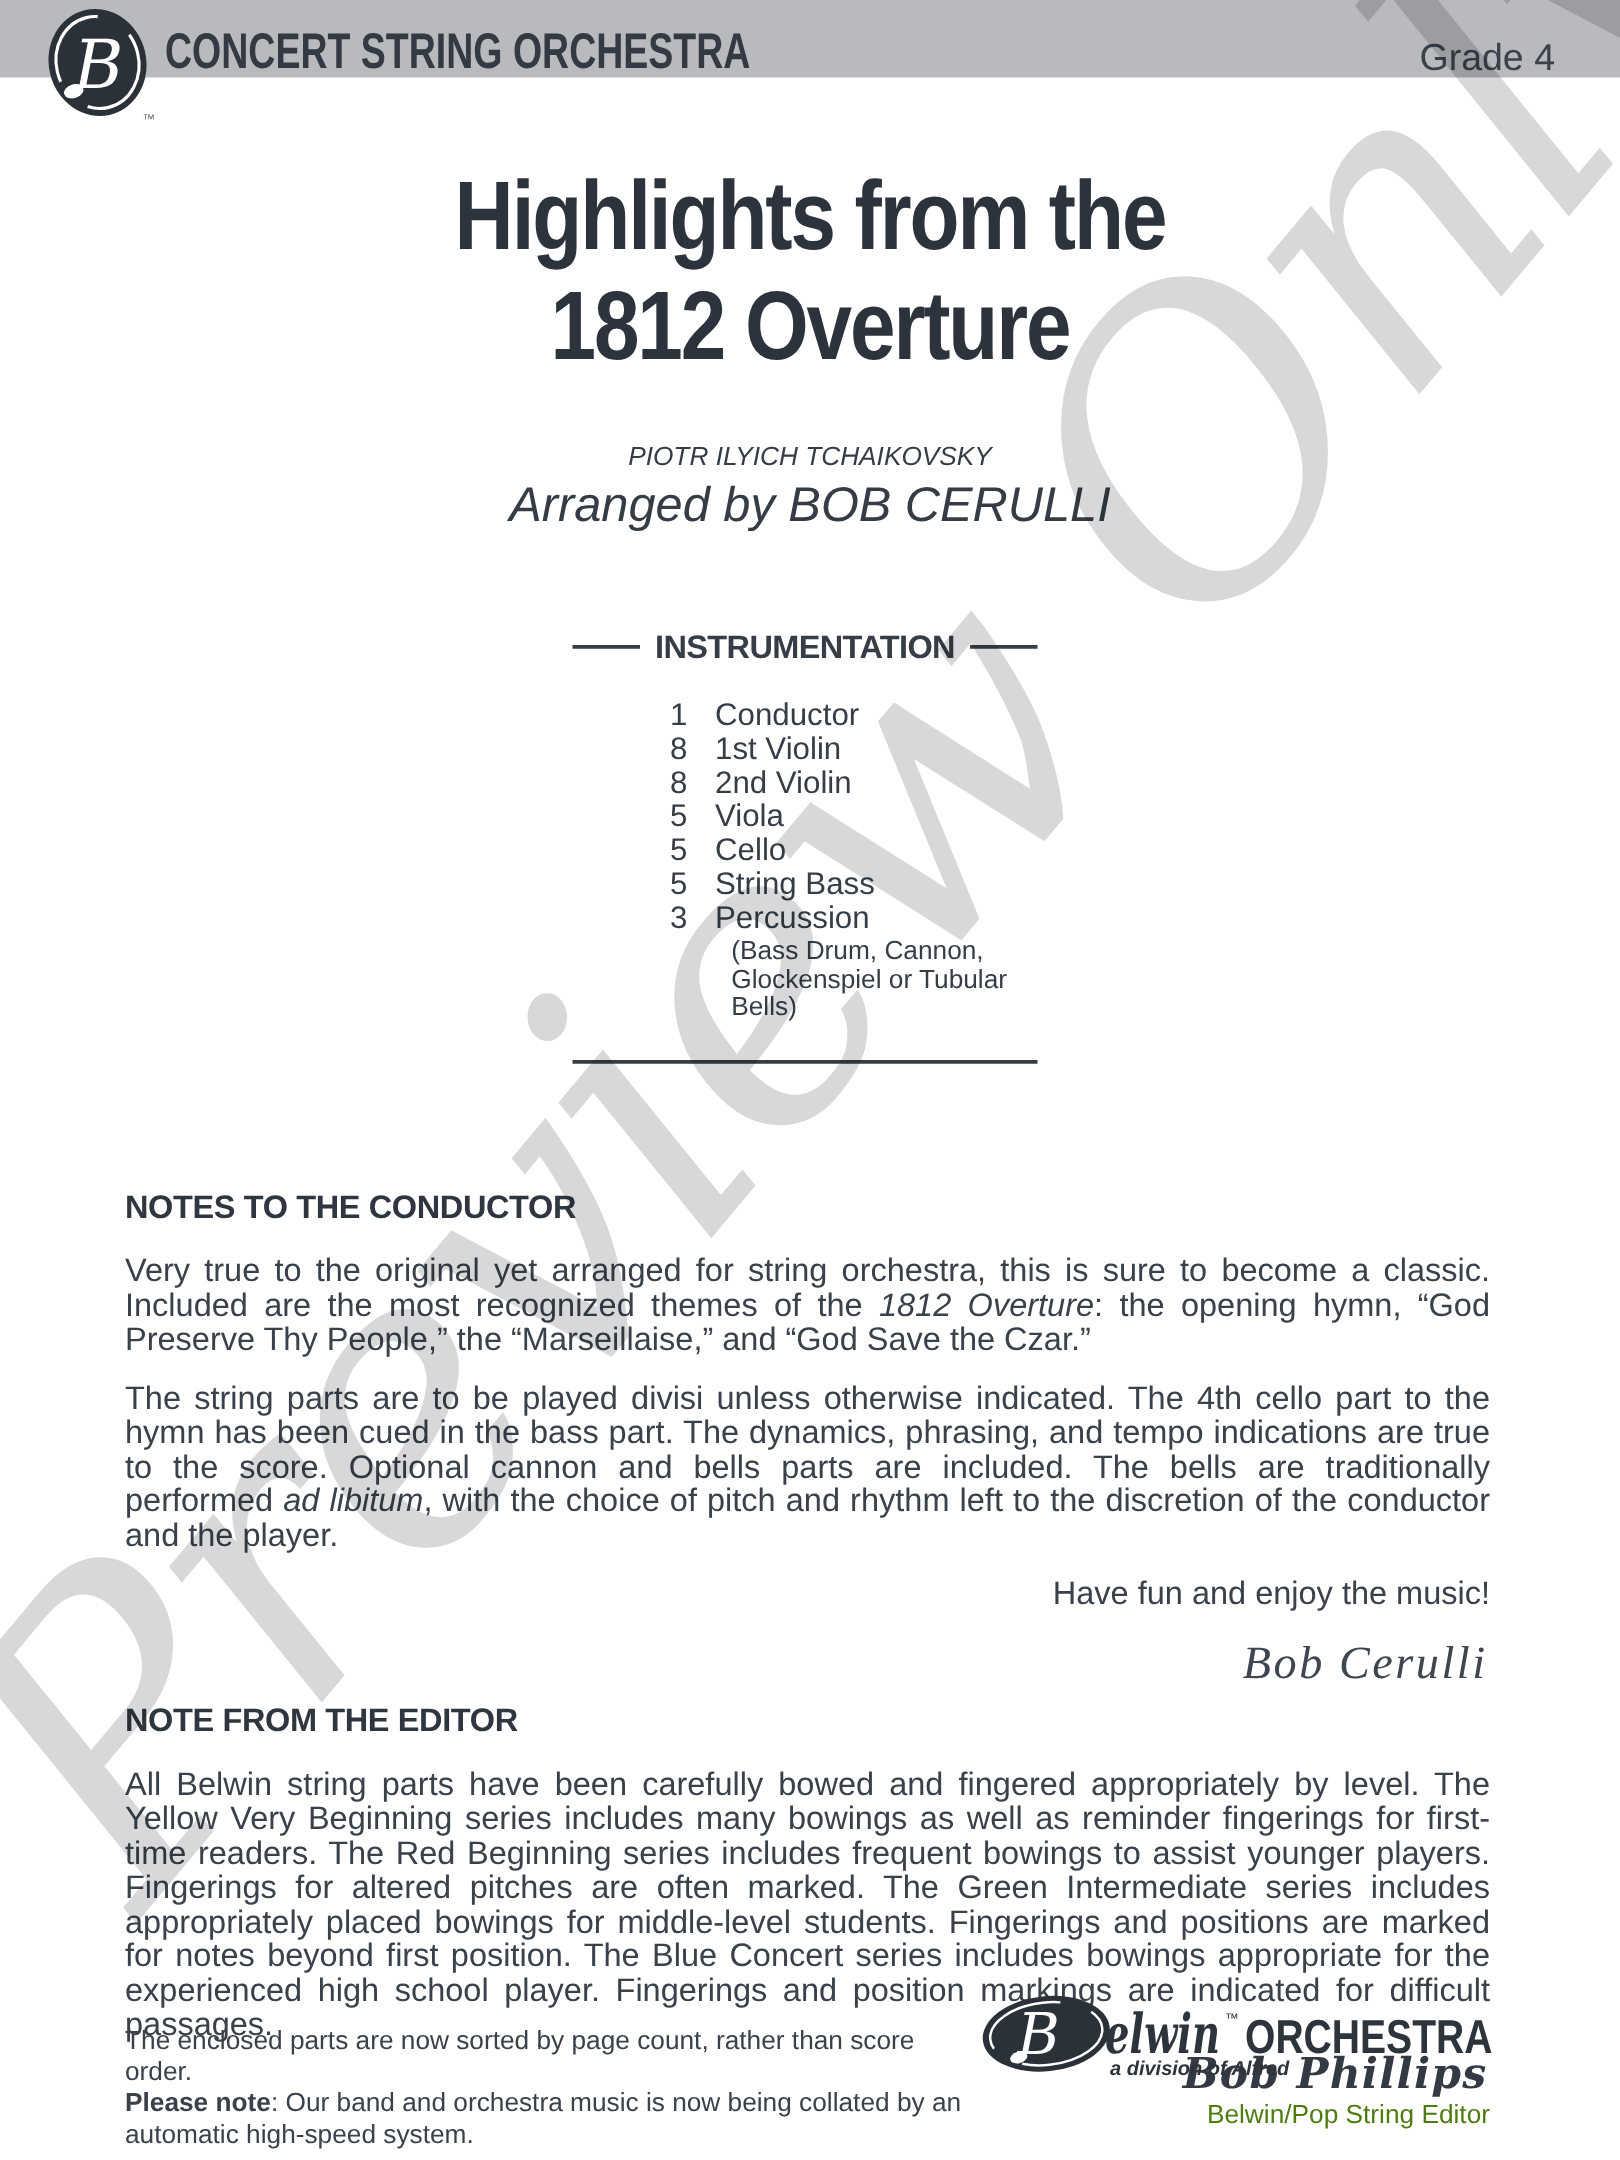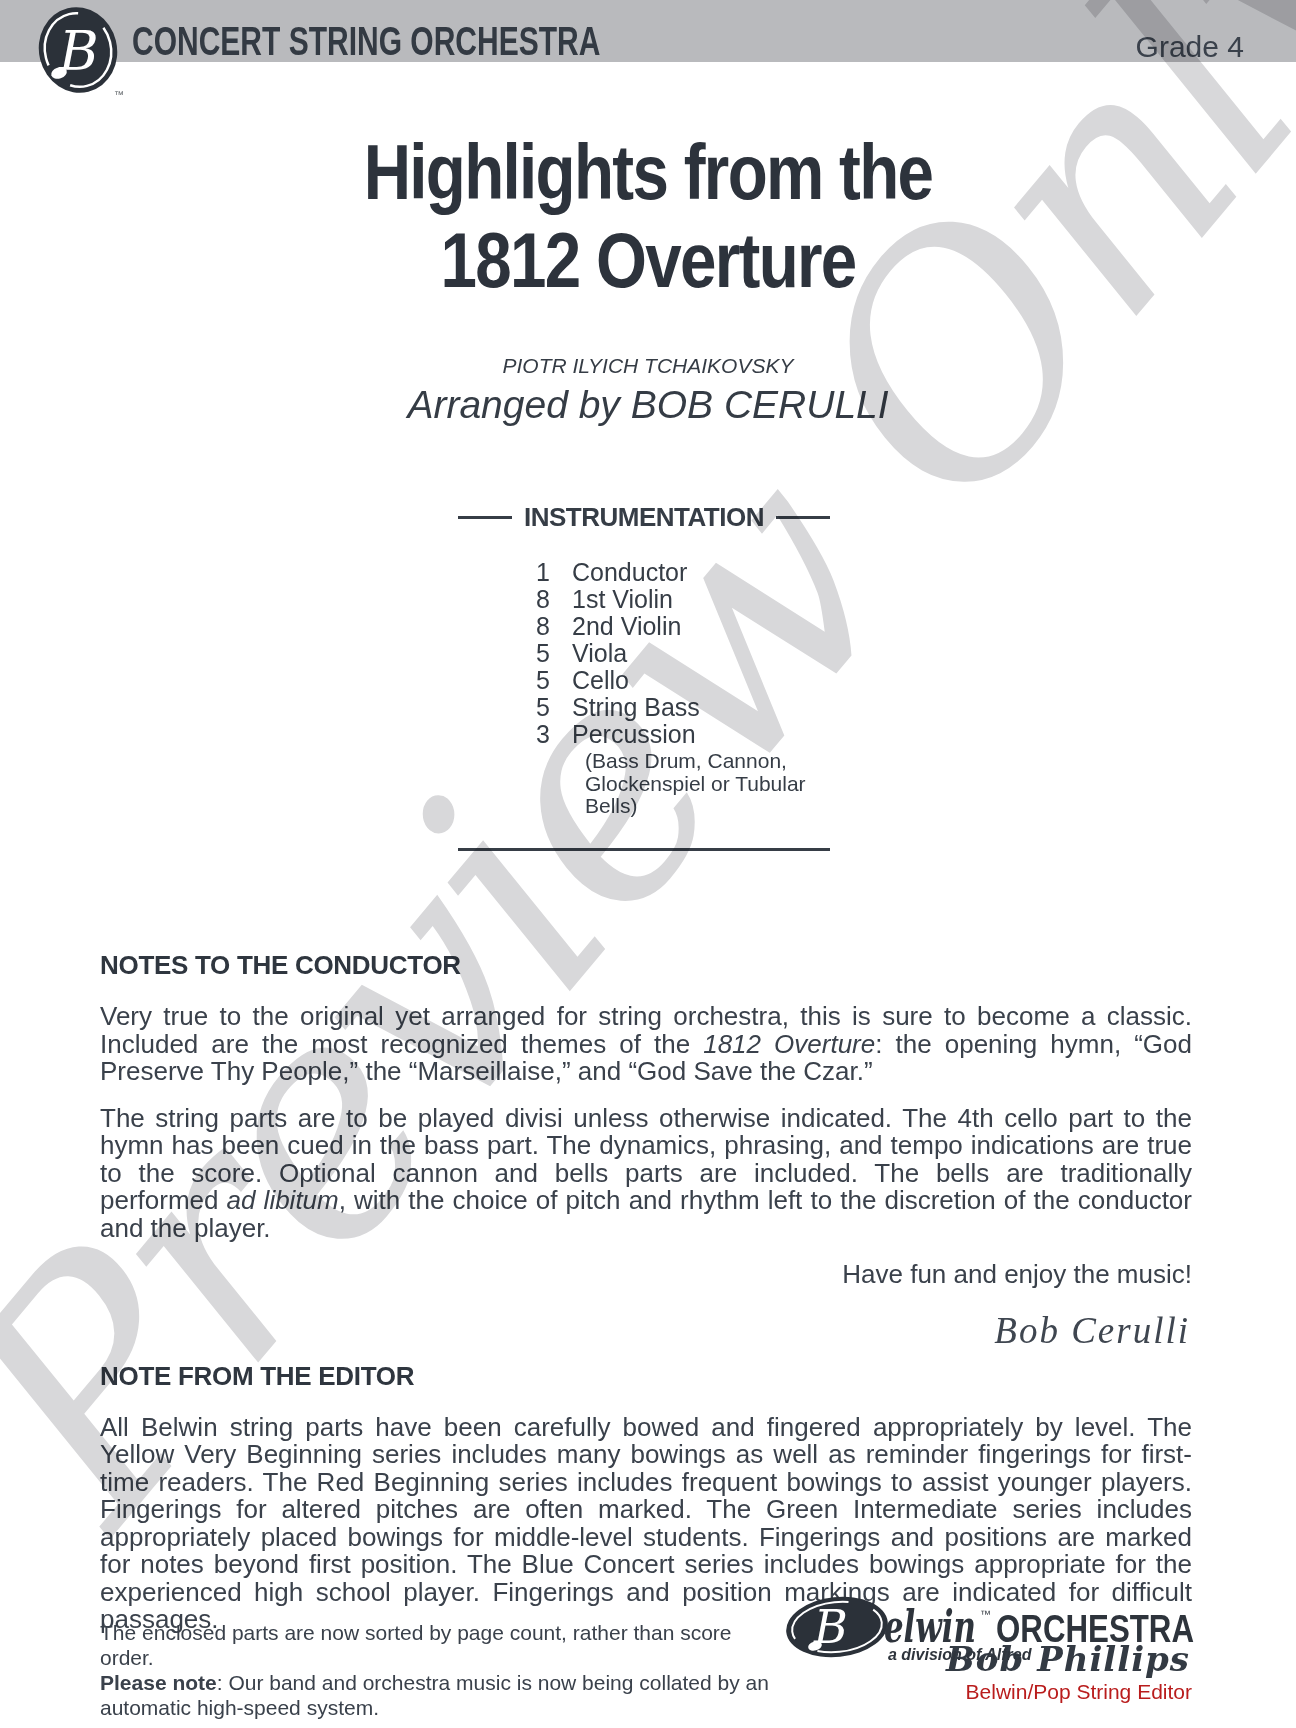--- a/index.html
+++ b/index.html
@@ -44,21 +44,21 @@
   .sec-head{text-align:left;font-weight:bold;font-size:26px;line-height:27px;color:#2f363f;
             letter-spacing:-.3px;margin:0 0 24px 0;}
   .para{font-size:26px;line-height:27.5px;text-align:justify;margin:0 0 19px 0;}
   .para:last-of-type{margin-bottom:0;}
   .sig-cerulli{margin:6px 2px 10px 0;text-align:right;font-family:Liberation Serif, serif;
                font-style:italic;font-size:37px;line-height:44px;letter-spacing:2px;color:#3f4650;}
   .editor-head{margin-top:0;}
   .sig-phillips{margin:4px 2px 0 0;text-align:right;font-family:"DejaVu Serif",serif;
                 font-style:italic;font-weight:bold;font-size:34px;line-height:42px;
                 letter-spacing:1px;color:#333a43;}
-  .sig-title{text-align:right;font-size:21px;line-height:24px;color:#b91c1c;}
+  .sig-title{text-align:right;font-size:21px;line-height:24px;color:#4d7c0f;}
 
   
   .footer-note{position:absolute;left:100px;top:1620px;width:680px;font-size:21px;line-height:25px;color:#3a414b;}
   .footer-logo{position:absolute;left:784px;top:1590px;z-index:2;}
 
   .italic{font-style:italic;}
   .bold{font-weight:bold;}
 </style>
 </head>
 <body>

